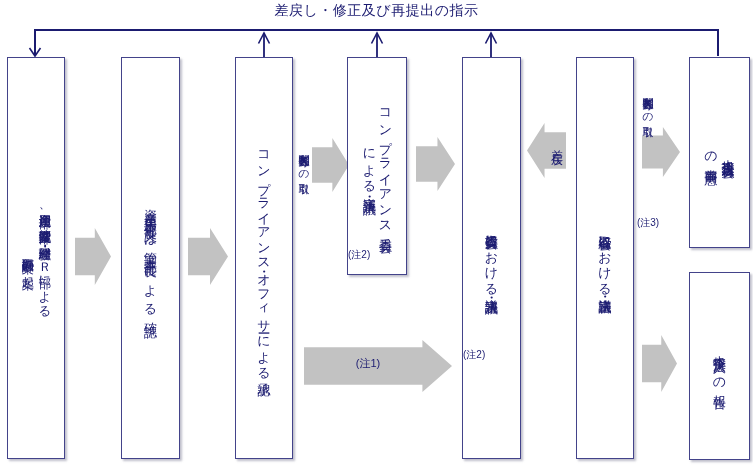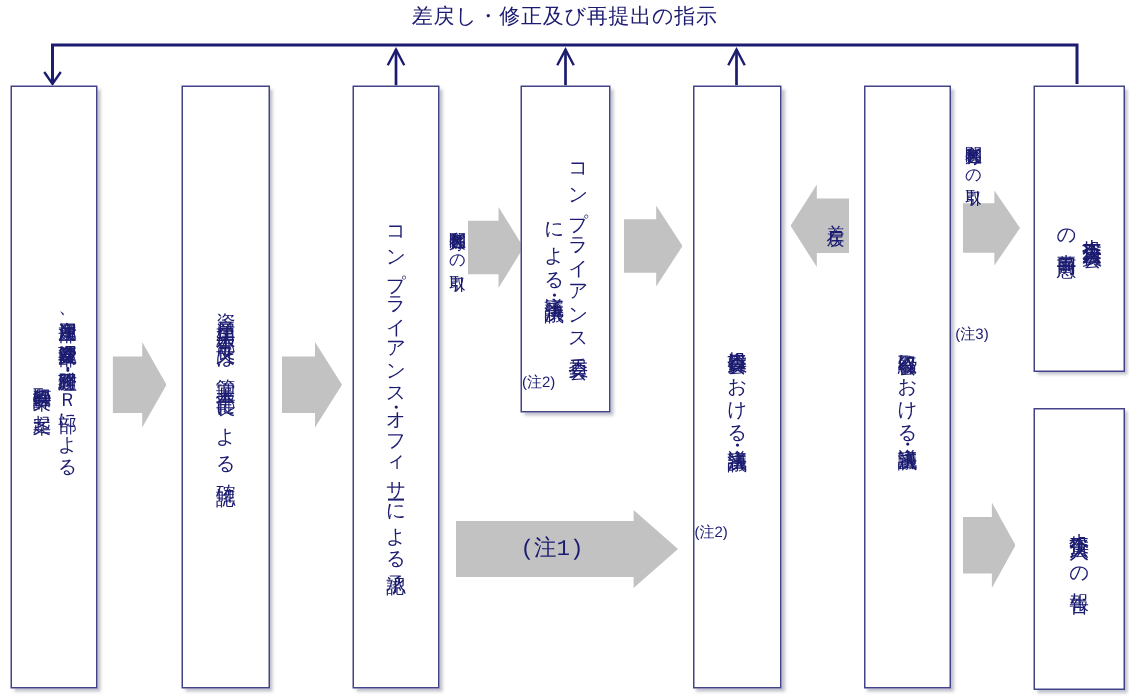--- a/index.html
+++ b/index.html
@@ -41,22 +41,21 @@
   }
   .rp-group{
     position:absolute;display:flex;flex-direction:column;align-items:center;z-index:3;
   }
   .rp-group .vtext-inline{
     writing-mode:vertical-rl;text-orientation:mixed;color:var(--navy);
     font-size:11px;letter-spacing:0.6px;line-height:16px;
   }
   .note1{
     position:absolute;z-index:3;text-align:center;color:var(--navy);
-    font-size:15px;
-    font-family:Liberation Mono, monospace;
+    font-size:11px;
   }
 </style>
 </head>
 <body>
 
 <div class="stage">
 
   <div class="title">差戻し・修正及び再提出の指示</div>
 
   <svg class="connectors" width="753" height="465" viewBox="0 0 753 465">

